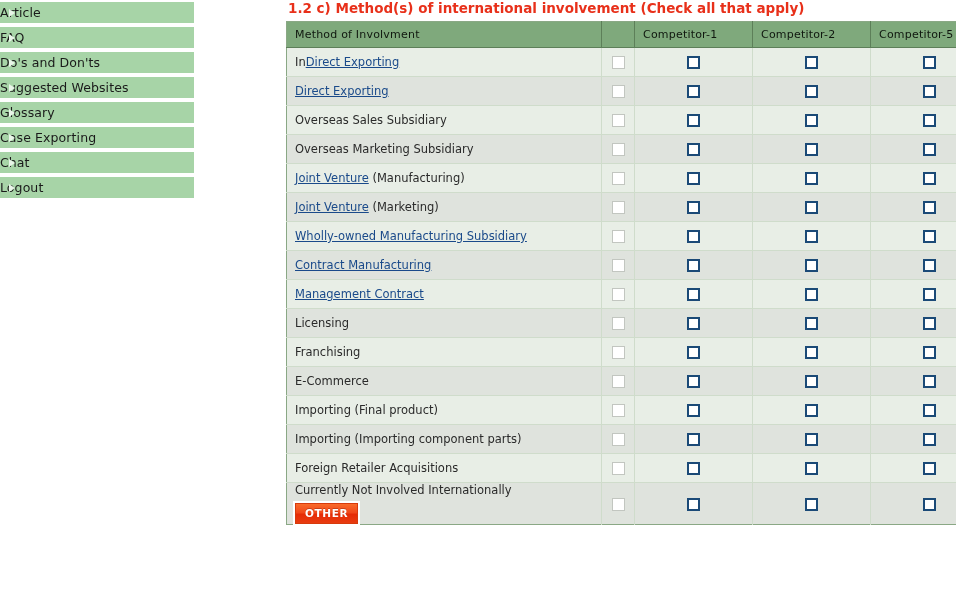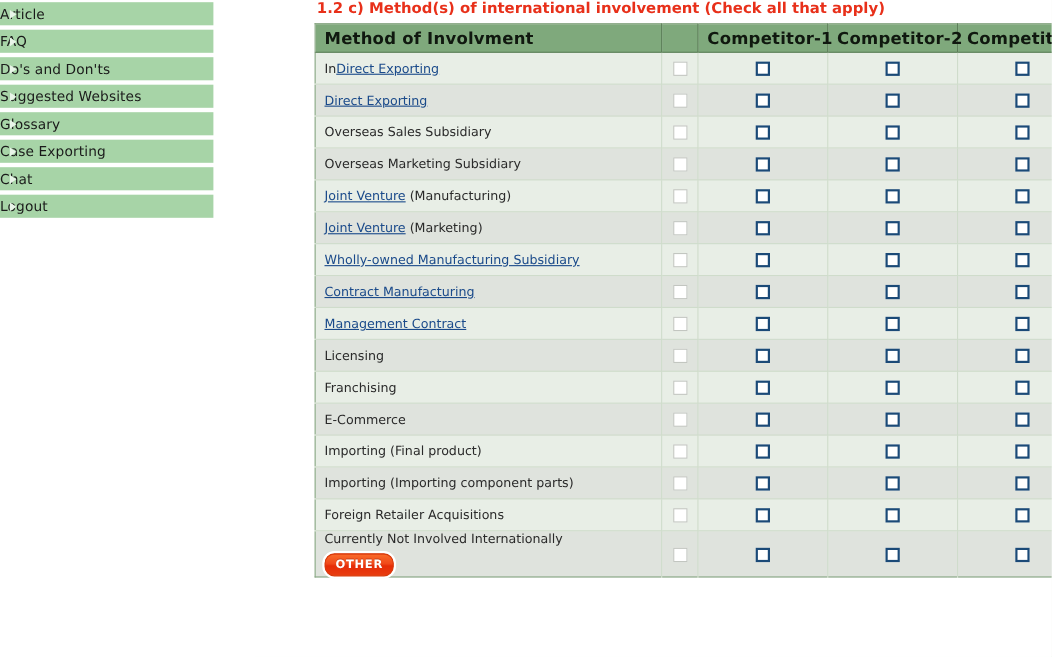--- a/index.html
+++ b/index.html
@@ -82,22 +82,22 @@
     border: 1px solid #8aa885;
     background: #e8eee6;
   }
   #method-table col.c-method  { width: 315px; }
   #method-table col.c-blank   { width: 33px;  }
   #method-table col.c-comp    { width: 118px; }
 
   #method-table thead th {
     background: #7fa97c;
     color: #10180f;
-    font-size: 15px;
-    font-weight: bold;
+    font-size: 11px;
+    font-weight: normal;
     text-align: left;
     height: 26px;
     padding: 0 8px;
     border-right: 1px solid #5d7f59;
     border-bottom: 1px solid #5d7f59;
     white-space: nowrap;
     letter-spacing: 0.2px;
   }
   #method-table thead th:last-child { border-right: none; }
   #method-table thead th.th-blank { padding: 0; }
@@ -144,21 +144,21 @@
     display: inline-block;
     margin-top: 6px;
     padding: 3px 9px 4px 9px;
     font-size: 10.5px;
     font-weight: bold;
     color: #ffffff;
     letter-spacing: 0.6px;
     background: #ee3b12;
     background-image: linear-gradient(to bottom, #f96a29 0%, #f0481a 45%, #e62c06 55%, #e83c10 100%);
     border: 1px solid #d73a0c;
-    border-radius: 9px;
+    border-radius: 0;
     box-shadow: 0 0 0 2px #ffffff, 0 1px 1px rgba(0,0,0,0.18);
     cursor: pointer;
     text-shadow: 0 -1px 0 rgba(120,20,0,0.35);
     line-height: 12px;
   }
 </style>
 </head>
 <body>
 
 <div id="page">

